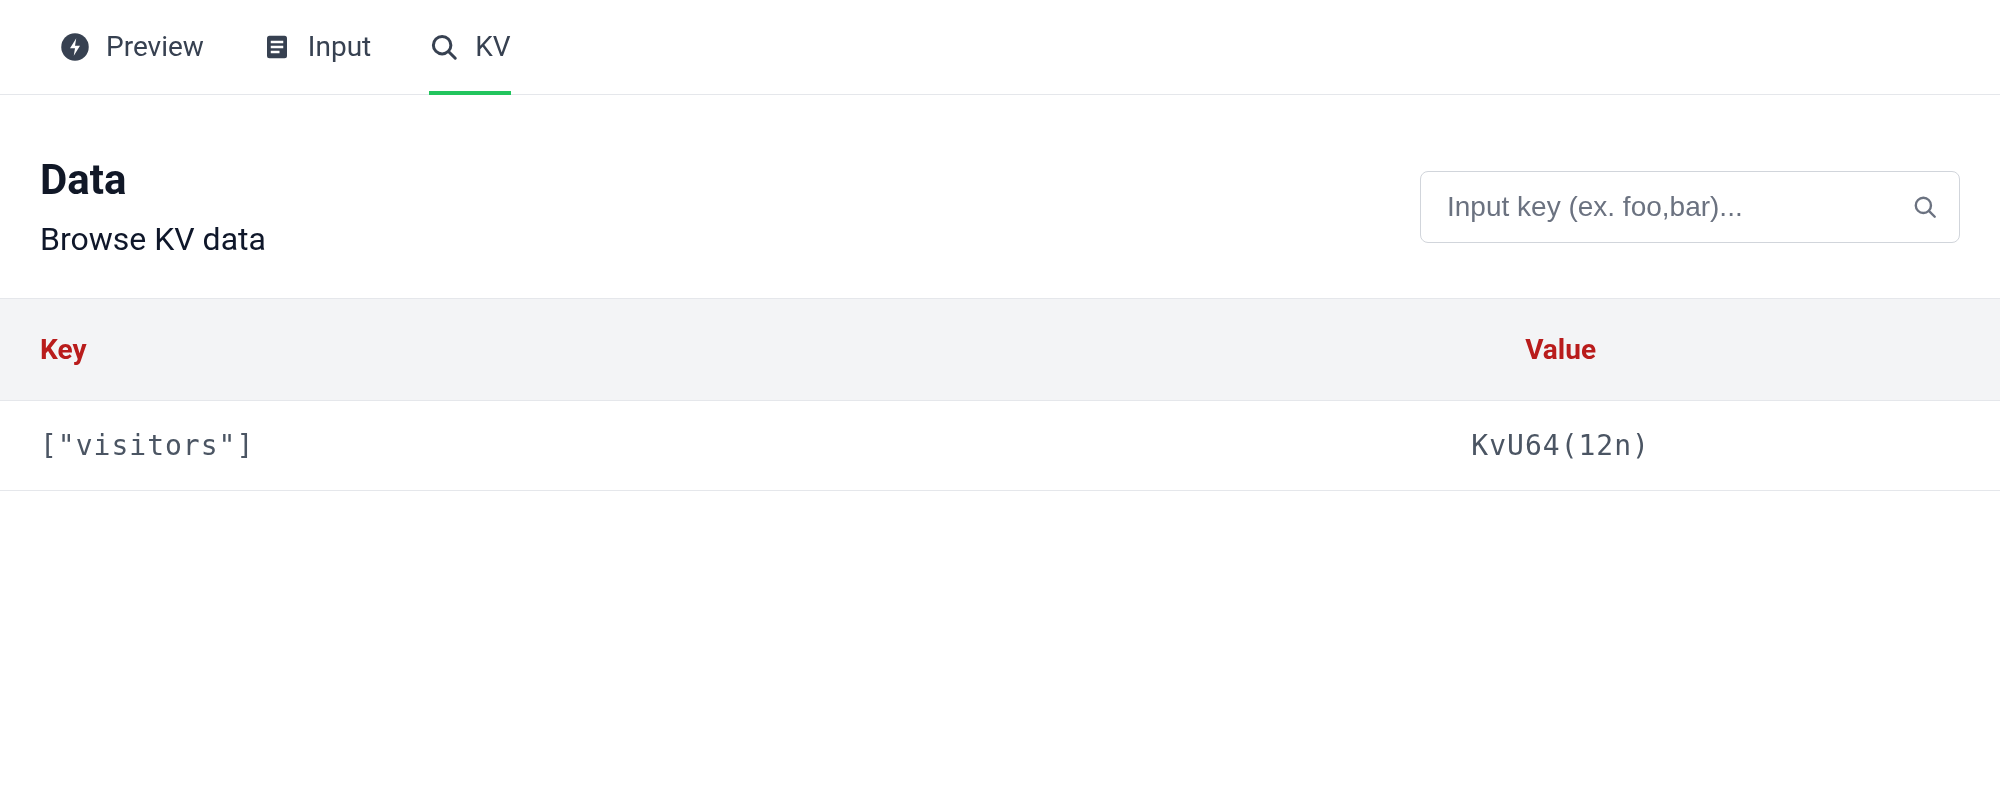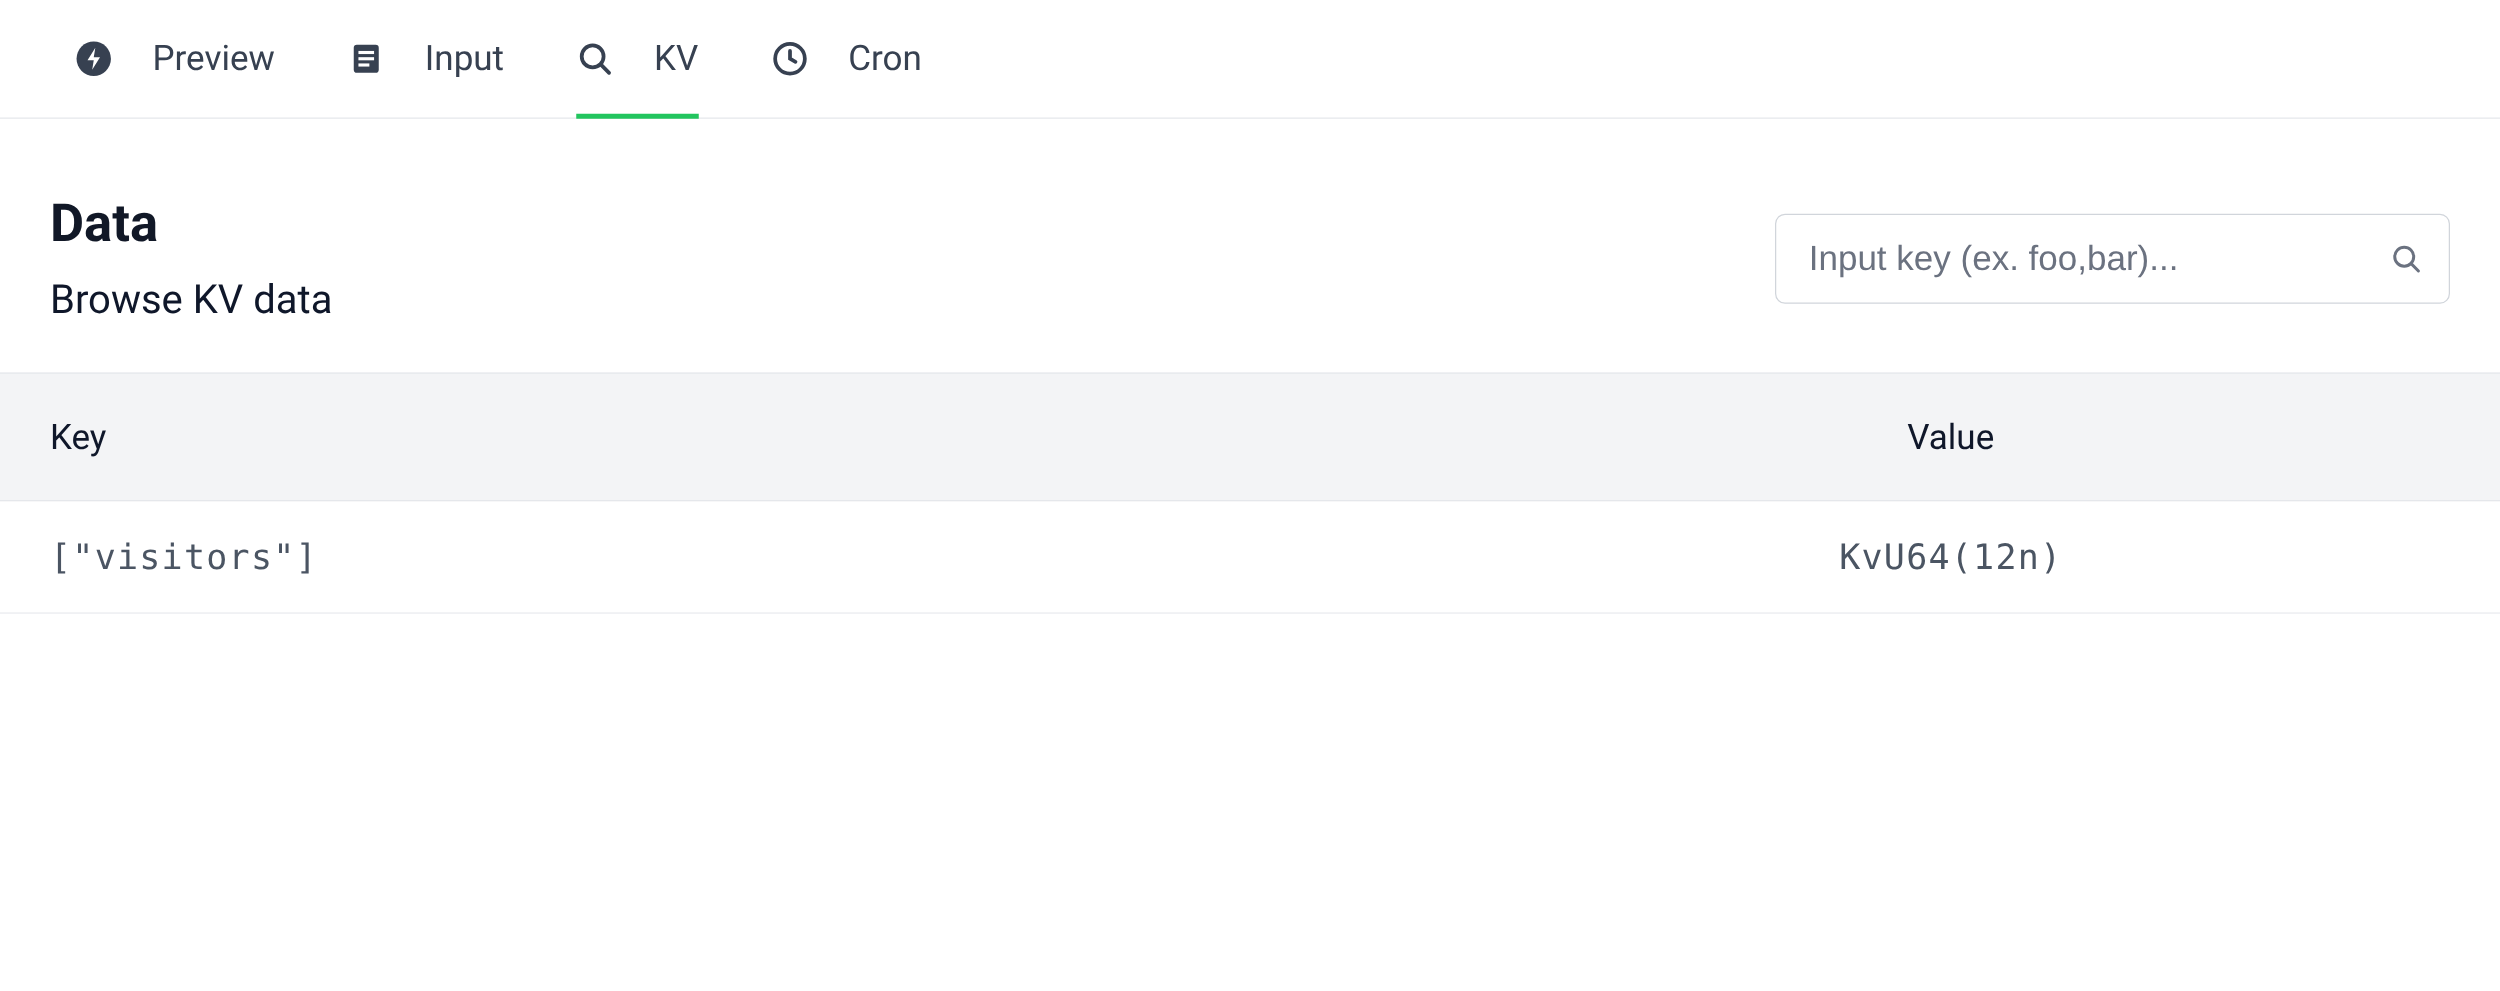--- a/index.html
+++ b/index.html
@@ -14,21 +14,21 @@
     }
     .tabs {
       display: flex;
       gap: 58px;
       padding: 30px 60px 0 60px;
       border-bottom: 1px solid #e5e7eb;
     }
     .tab {
       display: flex;
       align-items: center;
-      gap: 32px;
+      gap: 16px;
       padding-bottom: 28px;
       cursor: pointer;
       border-bottom: 4px solid transparent;
       margin-bottom: -1px;
     }
     .tab.active {
       border-bottom-color: #22c55e;
     }
     .tab-label {
       font-size: 28px;
@@ -93,22 +93,22 @@
     }
     .table-header {
       display: flex;
       background: #f3f4f6;
       border-top: 1px solid #e5e7eb;
       border-bottom: 1px solid #e5e7eb;
       padding: 34px 40px;
     }
     .th {
       font-size: 28px;
-      font-weight: 400;
-      color: #0f172a;
+      font-weight: 700;
+      color: #b91c1c;
     }
     .col-key {
       flex: 0 0 58.4%;
     }
     .col-value {
       flex: 1;
       text-align: center;
     }
     .table-row {
       display: flex;
@@ -153,29 +153,20 @@
   <div class="tab active">
     <span class="tab-icon">
       <svg viewBox="0 0 24 24" fill="none">
         <circle cx="10.5" cy="10.5" r="7" stroke="#374151" stroke-width="2.4"></circle>
         <line x1="15.8" y1="15.8" x2="21" y2="21" stroke="#374151" stroke-width="2.4" stroke-linecap="round"></line>
       </svg>
     </span>
     <span class="tab-label">KV</span>
   </div>
 
-  <div class="tab">
-    <span class="tab-icon">
-      <svg viewBox="0 0 24 24" fill="none">
-        <circle cx="12" cy="12" r="9.5" stroke="#374151" stroke-width="2.4"></circle>
-        <path d="M12 7 V12 L15.5 14" stroke="#374151" stroke-width="2.4" stroke-linecap="round"></path>
-      </svg>
-    </span>
-    <span class="tab-label">Cron</span>
-  </div>
 
 </div>
 
 <div class="header-section">
   <div class="header-text">
     <h1 class="header-title">Data</h1>
     <div class="header-subtitle">Browse KV data</div>
   </div>
   <div class="search-wrap">
     <input class="search-input" type="text" placeholder="Input key (ex. foo,bar)..." style="">

